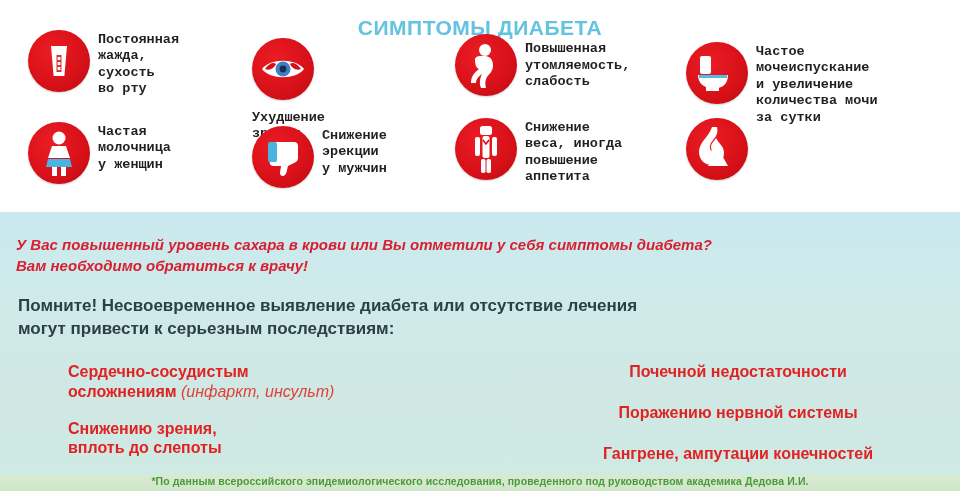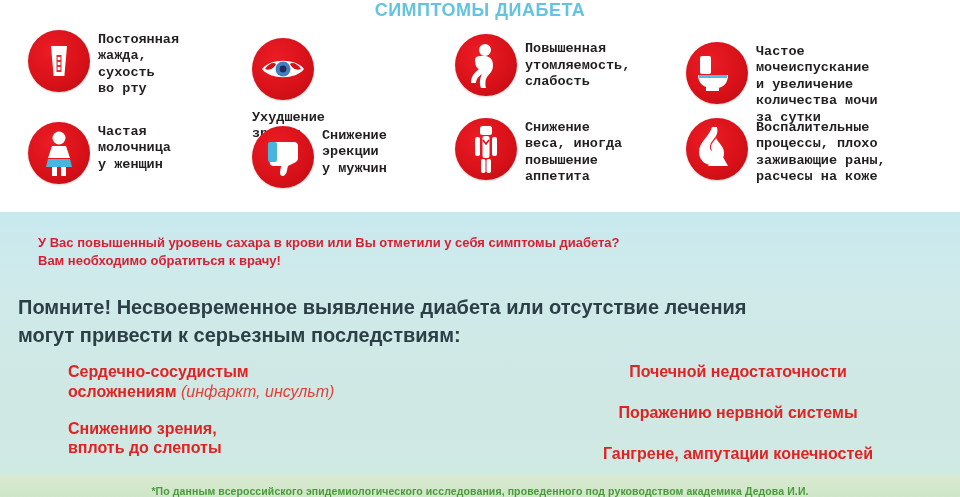--- a/index.html
+++ b/index.html
@@ -11,23 +11,23 @@
   }
   #page {
     position: relative;
     width: 960px; height: 497px;
     background: #ffffff;
   }
 
   
   .title {
     position: absolute;
-    top: 0px; left: 0; width: 960px;
+    top: 16px; left: 0; width: 960px;
     text-align: center;
-    font-size: 18px;
+    font-size: 21px;
     font-weight: bold;
     letter-spacing: 0.5px;
     color: #63c3e0;
     text-shadow: 0 1px 0 #ffffff;
   }
 
   
   .symptoms {
     position: absolute;
     top: 26px; left: 0; width: 960px; height: 186px; font-family: Liberation Mono, monospace;
@@ -68,31 +68,32 @@
   .p-r2c4 { left: 686px; top: 92px; width: 270px; }
 
   
   .panel {
     position: absolute;
     left: 0; top: 212px; width: 960px; height: 263px;
     background: linear-gradient(180deg, #c9e9ef 0%, #cfeaea 28%, #cfe8e4 70%, #cfe9e3 100%);
   }
   .panel-head {
     position: absolute;
-    left: 38px; top: 22px; width: 920px;
-    font-size: 13px;
+    left: 16px; top: 22px; width: 920px;
+    font-size: 15px;
     font-weight: bold;
     line-height: 1.42;
     color: #d81f31;
     white-space: pre-line;
+    font-style: italic;
   }
   .panel-sub {
     position: absolute;
     left: 18px; top: 82px; width: 930px;
-    font-size: 20px;
+    font-size: 17px;
     font-weight: bold;
     line-height: 1.38;
     color: #2c3e46;
     white-space: pre-line;
   }
 
   .conseq { position: absolute; top: 150px; left: 0; width: 816px; height: 110px; }
   .col { position: absolute; top: 0; }
   .col-left  { left: 68px;  width: 430px; }
   .col-right { left: 528px; width: 420px; text-align: center; }
@@ -104,24 +105,24 @@
     color: #e02222;
     margin-bottom: 17px;
     white-space: pre-line;
   }
   .col-right .item { margin-bottom: 21px; }
   .item .soft { font-weight: normal; color: #e0413a; font-style: italic; }
 
   
   .footer {
     position: absolute;
-    left: 0; top: 475px; width: 960px; height: 22px;
+    left: 0; top: 475px; width: 960px; height: 16px;
     background: linear-gradient(180deg, #d9ead0 0%, #cfe6c8 100%);
     display: flex;
-    align-items: flex-end;
+    align-items: flex-start;
     justify-content: center;
   }
   .footer-text {
     font-size: 10.5px;
     font-weight: bold;
     color: #4a9a3c;
     letter-spacing: 0.1px;
     white-space: nowrap;
   }
 </style>
@@ -247,24 +248,20 @@
 аппетита</div>
     </div>
 
     <div class="sym p-r2c4">
       <div class="badge">
         <svg viewBox="0 0 62 62">
             <path d="M31 9 c2 8 -3 11 -6 16 c-2 4 -1 7 1 8 c-3 -7 2 -9 4 -13 c3 6 8 8 8 15 c0 8 -6 12 -12 12 c-8 0 -13 -6 -13 -13 c0 -10 10 -15 13 -25 z" fill="#ffffff"></path>
             <path d="M22 48 l7 -11 l4 6 l4 -4 l5 9 z" fill="#ffffff"></path>
           </svg>
       </div>
-      <div class="sym-text">Воспалительные
-процессы, плохо
-заживающие раны,
-расчесы на коже</div>
     </div>
   </div>
 
   <div class="panel">
     <div class="panel-head">У Вас повышенный уровень сахара в крови или Вы отметили у себя симптомы диабета?
 Вам необходимо обратиться к врачу!</div>
     <div class="panel-sub">Помните! Несвоевременное выявление диабета или отсутствие лечения
 могут привести к серьезным последствиям:</div>
 
     <div class="conseq">

